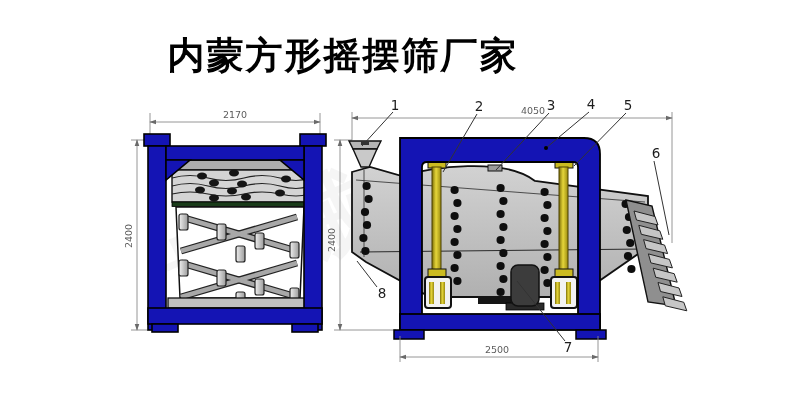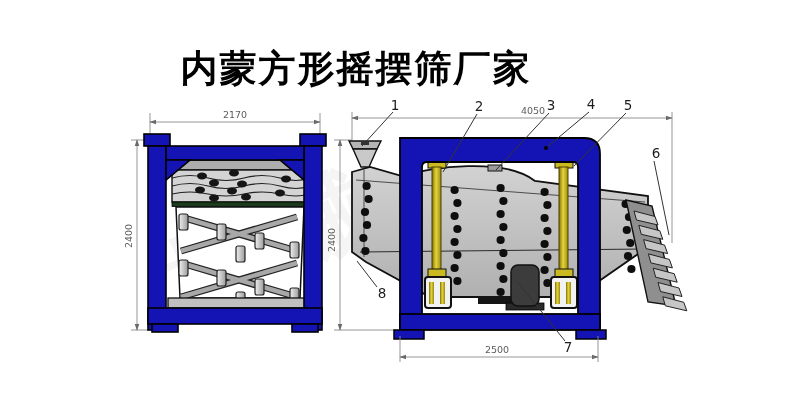--- a/index.html
+++ b/index.html
@@ -1,20 +1,20 @@
 <!DOCTYPE html>
 <html><head>
 <meta charset="utf-8">
 <style>
   html,body{margin:0;padding:0;}
   body{width:800px;height:400px;background:#ffffff;overflow:hidden;position:relative;
        font-family:"DejaVu Sans","Liberation Sans",sans-serif;}
   .page{position:absolute;inset:0;width:800px;height:400px;background:#fff;}
   .title{position:absolute;top:26px;left:0;width:676px;text-align:center;
-         font-size:37px;font-weight:800;color:#000;letter-spacing:2px;margin:18px;
+         font-size:37px;font-weight:800;color:#000;letter-spacing:2px;margin:5px;
          font-family:"DejaVu Sans","Liberation Sans",sans-serif;}
   .watermark{position:absolute;left:150px;top:120px;width:520px;
          font-size:92px;font-weight:700;color:rgba(80,80,80,0.055);
          transform:rotate(-24deg);pointer-events:none;white-space:nowrap;letter-spacing:30px;}
   svg{position:absolute;left:0;top:0;}
   text{font-family:"DejaVu Sans","Liberation Sans",sans-serif;}
   .dimtxt{font-size:9.5px;fill:#5c5c5c;}
   .parttxt{font-size:13.5px;fill:#1c1c1c;}
 </style>
 </head>

